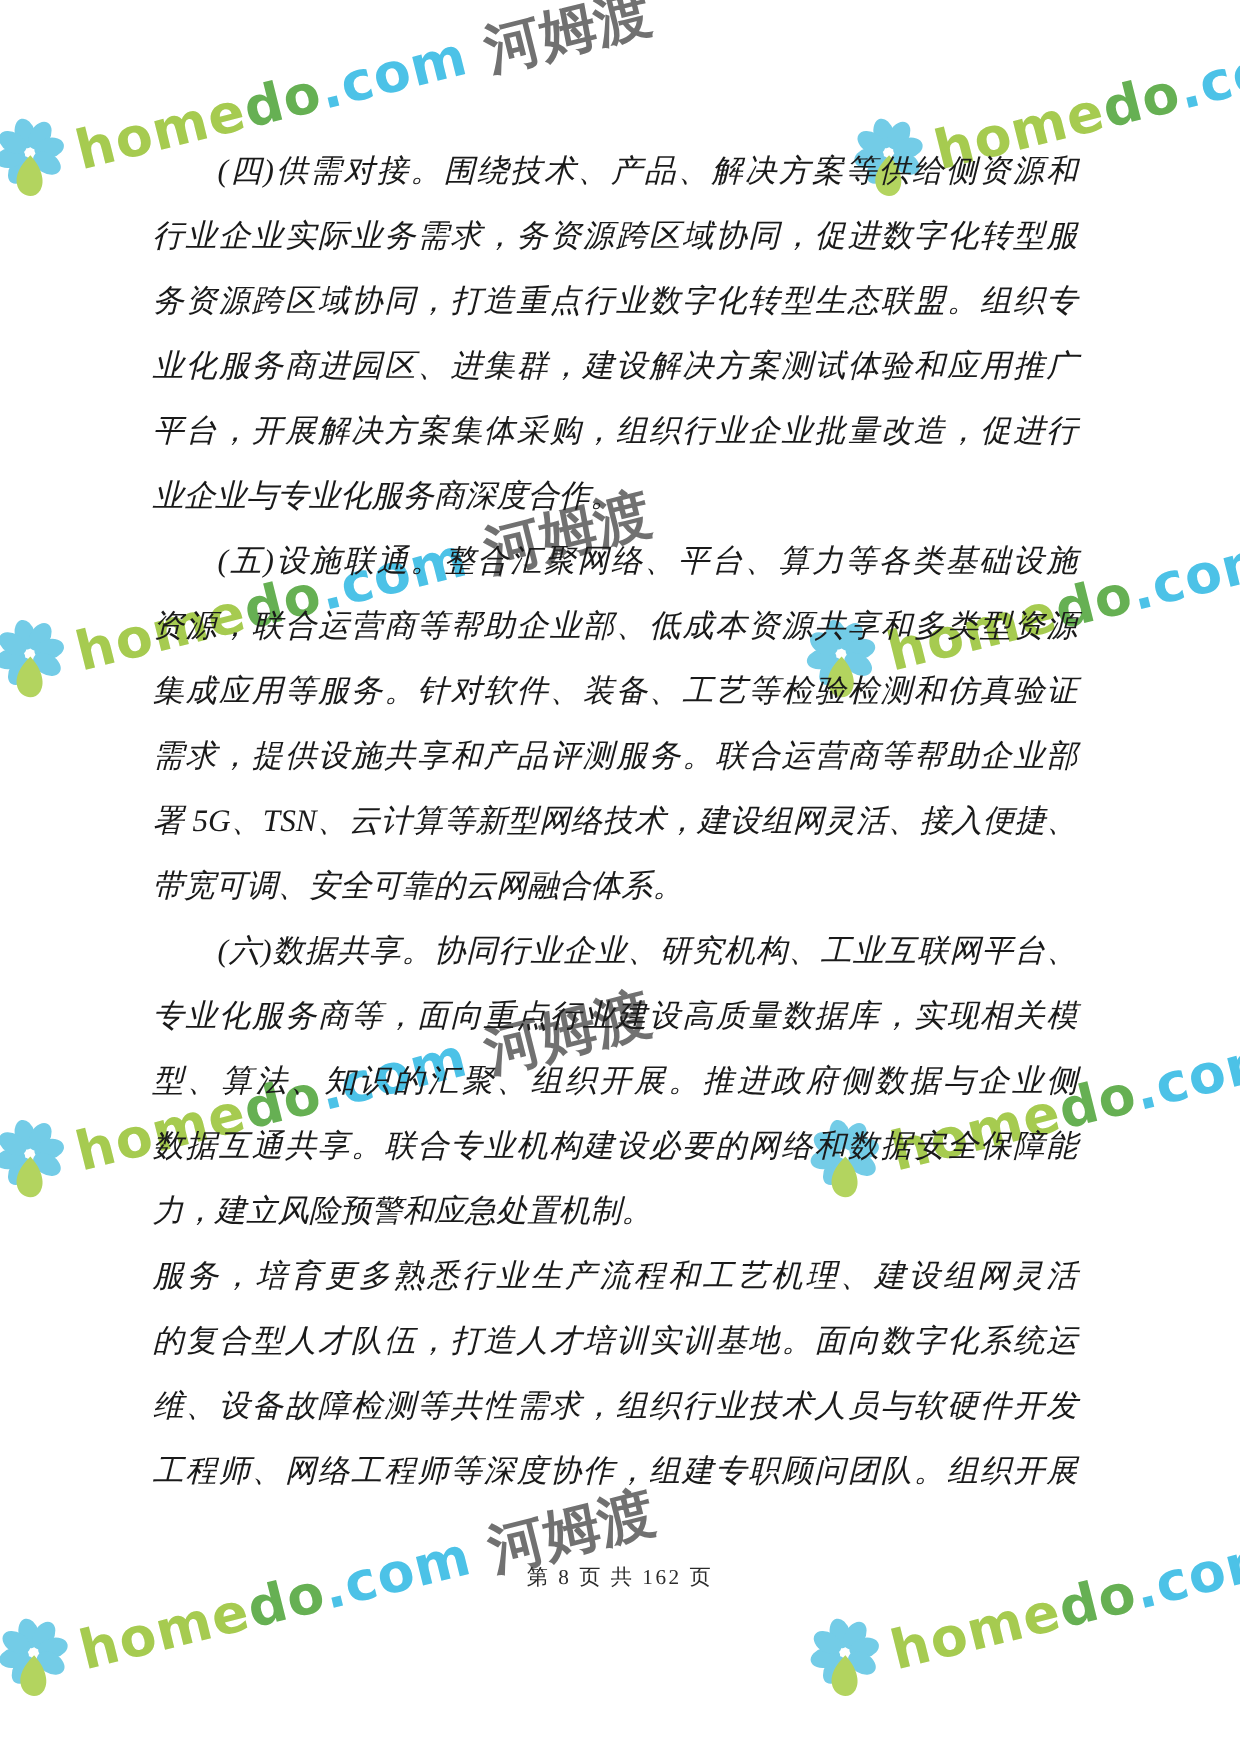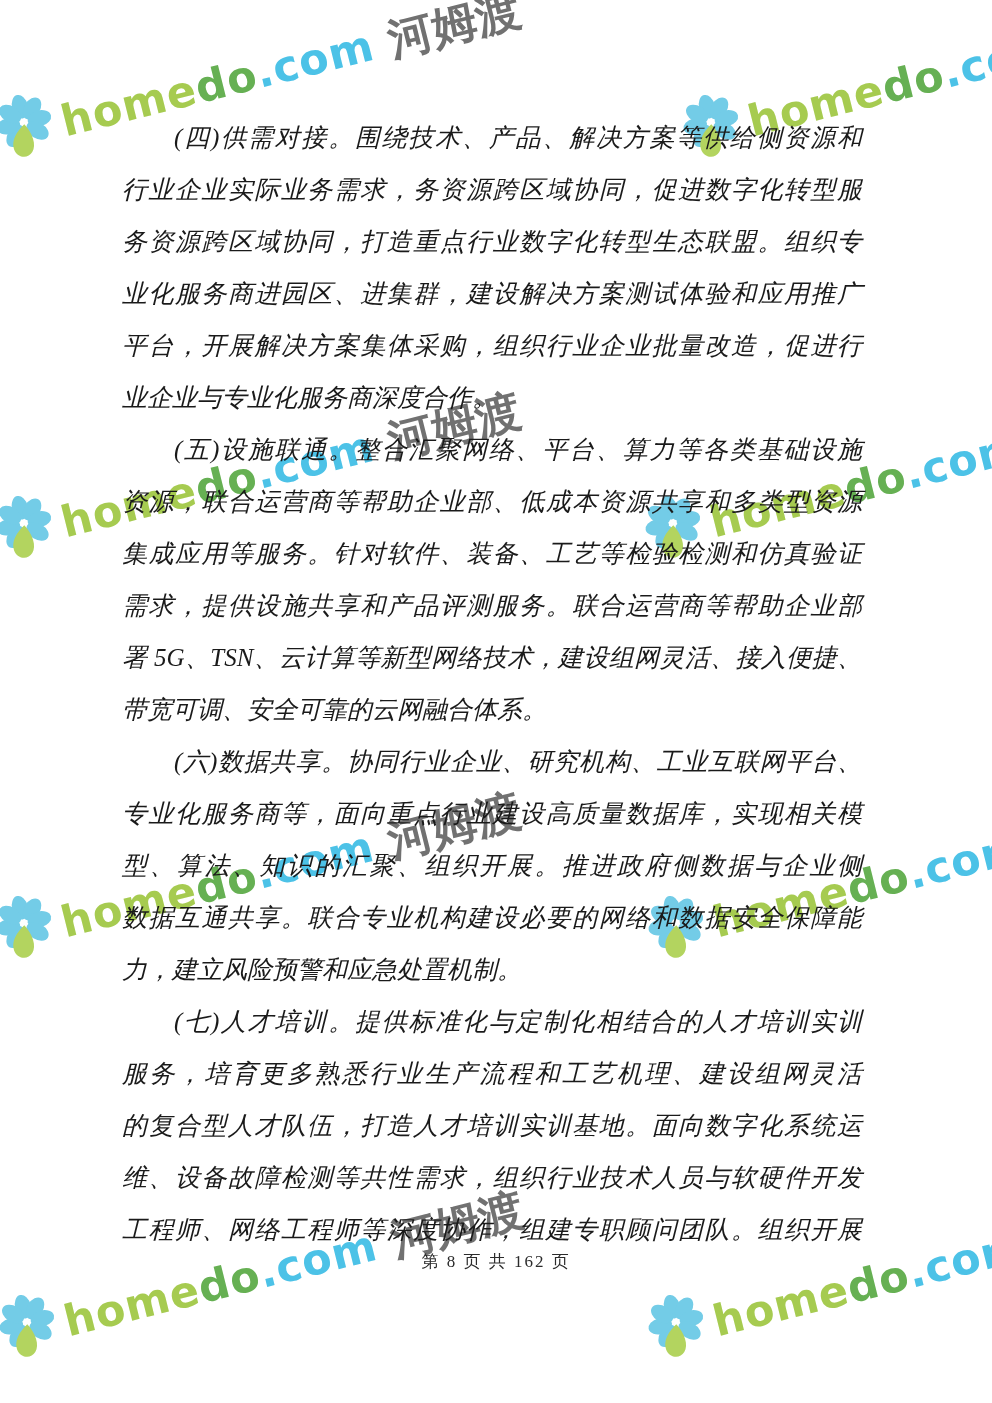--- a/index.html
+++ b/index.html
@@ -233,21 +233,20 @@
     <p class="line">需求，提供设施共享和产品评测服务。联合运营商等帮助企业部</p>
     <p class="line">署 5G、TSN、云计算等新型网络技术，建设组网灵活、接入便捷、</p>
     <p class="line short">带宽可调、安全可靠的云网融合体系。</p>
 
     <p class="line indent">(六)数据共享。协同行业企业、研究机构、工业互联网平台、</p>
     <p class="line">专业化服务商等，面向重点行业建设高质量数据库，实现相关模</p>
     <p class="line">型、算法、知识的汇聚、组织开展。推进政府侧数据与企业侧</p>
     <p class="line">数据互通共享。联合专业机构建设必要的网络和数据安全保障能</p>
     <p class="line short">力，建立风险预警和应急处置机制。</p>
 
-    <p class="line indent">(七)人才培训。提供标准化与定制化相结合的人才培训实训</p>
     <p class="line">服务，培育更多熟悉行业生产流程和工艺机理、建设组网灵活</p>
     <p class="line">的复合型人才队伍，打造人才培训实训基地。面向数字化系统运</p>
     <p class="line">维、设备故障检测等共性需求，组织行业技术人员与软硬件开发</p>
     <p class="line">工程师、网络工程师等深度协作，组建专职顾问团队。组织开展</p>
   </main>
 
   <div class="footer">第 8 页 共 162 页</div>
 
 </div>
 

